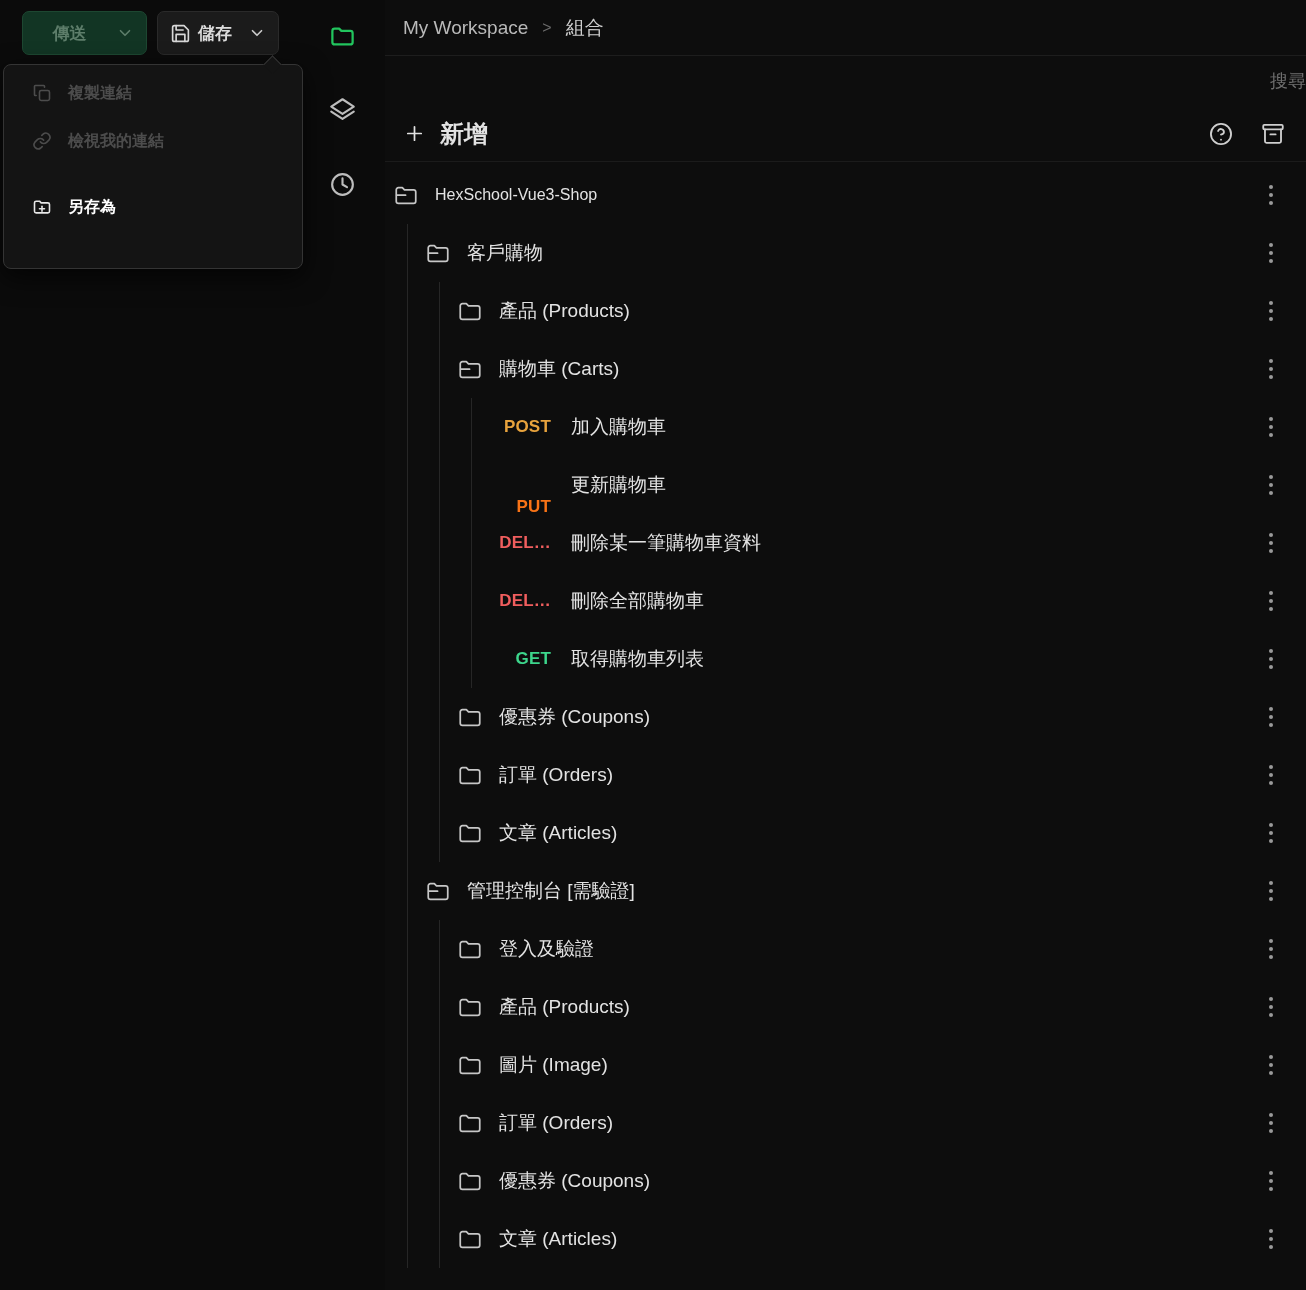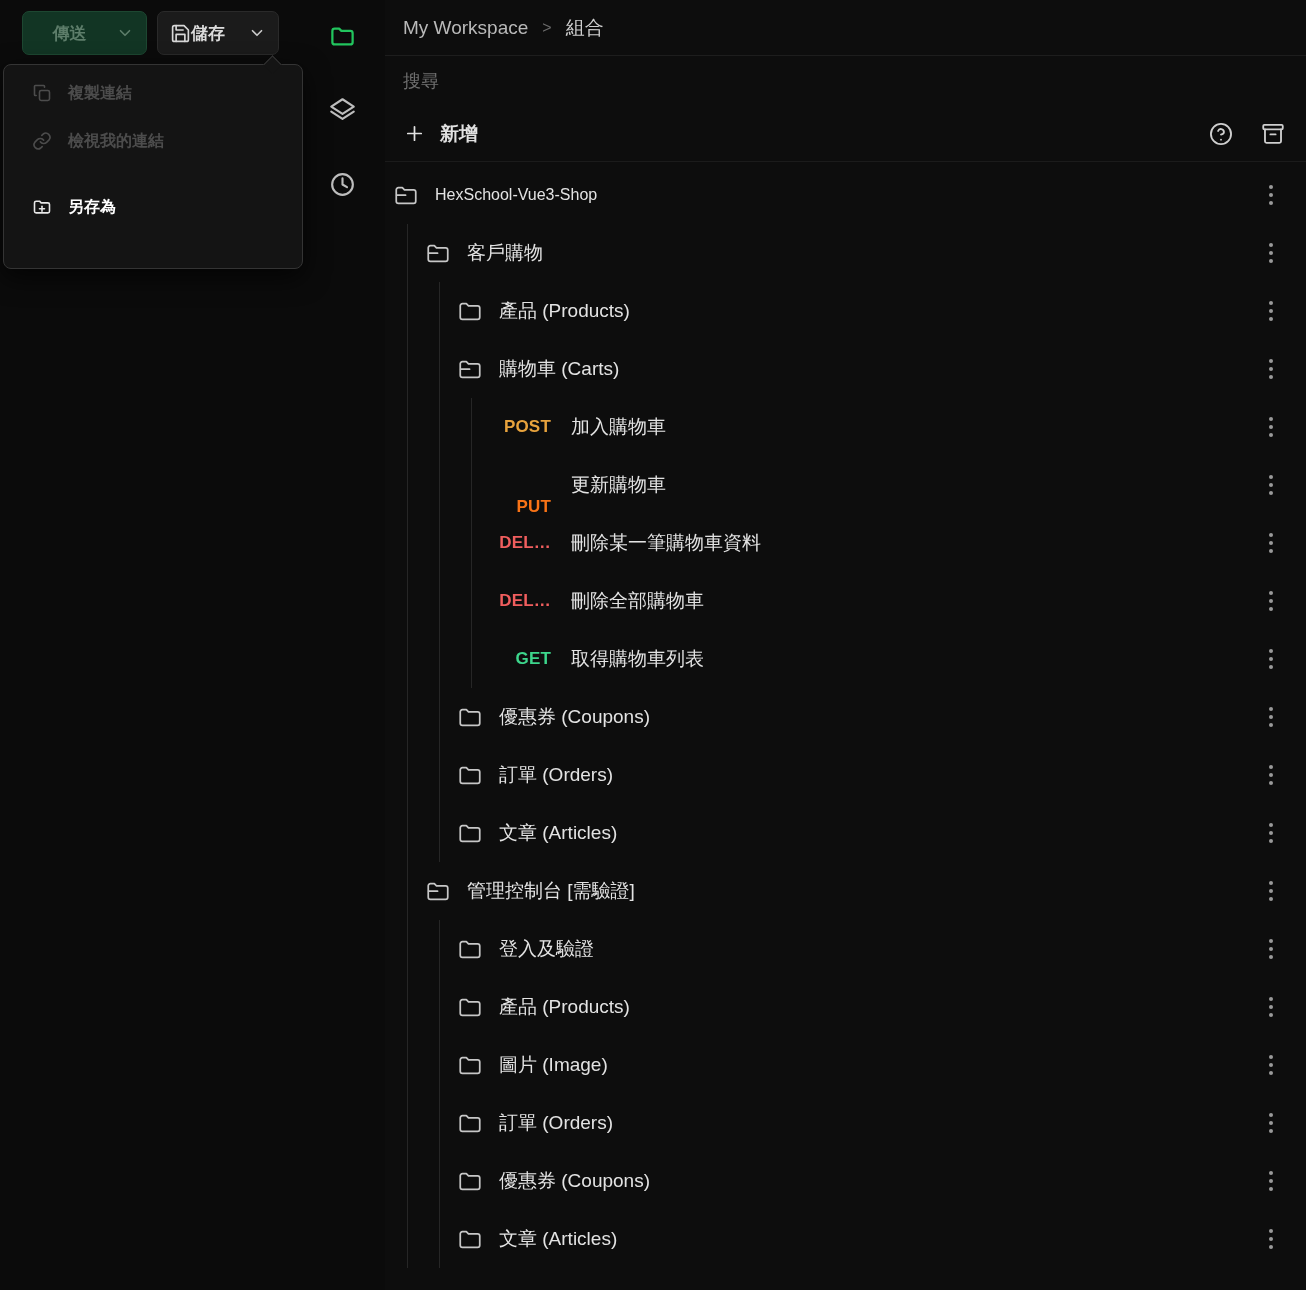--- a/index.html
+++ b/index.html
@@ -37,21 +37,21 @@
   }
   .btn-send .lbl {
     flex: 1; text-align: center;
     color: #5d7d6a; font-size: 17px; font-weight: 700;
   }
   .btn-save {
     background: #1b1b1b;
     border: 1px solid #2a2a2a;
     width: 122px;
     padding: 0 12px;
-    gap: 0;
+    gap: 7px;
   }
   .btn-save .lbl { color: #dcdcdc; font-size: 17px; font-weight: 700; }
   .ico { display: inline-flex; align-items: center; justify-content: center; }
   .caret { margin-left: auto; }
 
   
   .rail {
     position: absolute; left: 318px; top: 0;
     width: 48px; height: 100%;
     display: flex; flex-direction: column; align-items: center;
@@ -97,29 +97,29 @@
   
   .panel { flex: 1; height: 100%; background: #0d0d0d; display: flex; flex-direction: column; }
   .breadcrumb {
     height: 56px; display: flex; align-items: center; gap: 14px;
     padding-left: 18px;
     border-bottom: 1px solid #1d1d1d;
   }
   .crumb { color: #b9b9b9; font-size: 19px; cursor: pointer; }
   .crumb.last { color: #cfcfcf; }
   .crumb-sep { color: #6b6b6b; font-size: 16px; }
-  .searchrow { height: 50px; display: flex; align-items: center; padding-left: 18px; }
+  .searchrow { height: 50px; display: flex; align-items: center; padding-left: 18px; justify-content: flex-end; }
   .search-ph { color: #6f6f6f; font-size: 18px; }
   .actionrow {
     height: 56px; display: flex; align-items: center;
     padding: 0 20px 0 18px;
     border-bottom: 1px solid #1b1b1b;
   }
   .addbtn { display: flex; align-items: center; gap: 14px; cursor: pointer; }
-  .addbtn .lbl { color: #e2e2e2; font-size: 19px; font-weight: 700; }
+  .addbtn .lbl { color: #e2e2e2; font-size: 24px; font-weight: 700; }
   .act-right { margin-left: auto; display: flex; align-items: center; gap: 26px; }
   .act-right .rbtn { cursor: pointer; display: flex; }
 
   
   .tree { flex: 1; overflow: hidden; padding-top: 4px; position: relative; }
   .row {
     position: relative; display: flex; align-items: center;
     height: 58px; padding-right: 22px; cursor: pointer;
   }
   .row .name {

